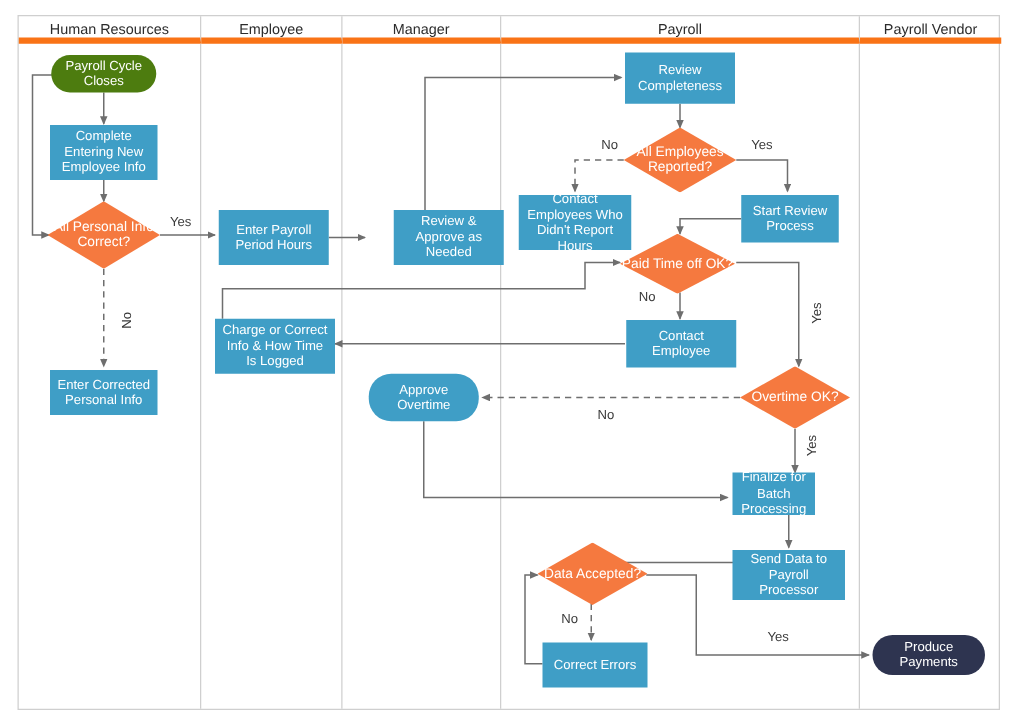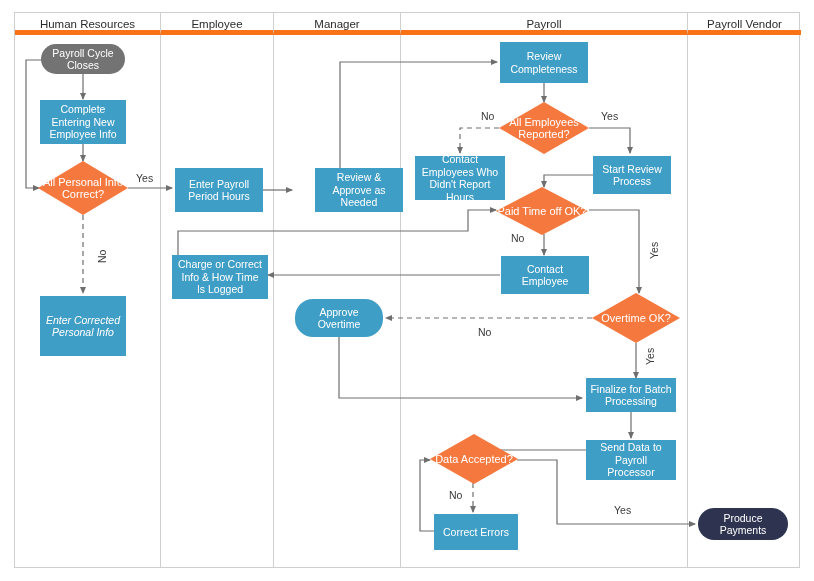--- a/index.html
+++ b/index.html
@@ -14,21 +14,21 @@
   .lane-col{position:absolute;top:22px;bottom:0;border-right:1px solid #cfcfcf;box-sizing:border-box;}
   .lane-col.last{border-right:none;}
 
   
   #wires{position:absolute;left:0;top:0;width:814px;height:581px;}
 
   
   .node{position:absolute;box-sizing:border-box;display:flex;align-items:center;justify-content:center;
         text-align:center;color:#ffffff;font-size:10.5px;line-height:12.5px;z-index:3;}
   .node.rect{background:#3f9ec6;}
-  .node.pill-start{background:#737373;border-radius:16px;}
+  .node.pill-start{background:#4d7c0f;border-radius:16px;}
   .node.pill-end{background:#2e3450;border-radius:22px;}
   .node .txt{padding:0 4px;}
 
   .diamond{position:absolute;z-index:3;}
   .diamond .dshape{position:absolute;inset:0;background:#f5793f;
       clip-path:polygon(50% 0%,100% 50%,50% 100%,0% 50%);}
   .diamond .dtxt{position:absolute;inset:0;display:flex;align-items:center;justify-content:center;
       text-align:center;color:#ffffff;font-size:11px;line-height:12px;z-index:2;}
 
   
@@ -116,21 +116,21 @@
 
   <div class="node rect" style="left:40px;top:100px;width:86px;height:44px;">
     <span class="txt">Complete Entering New Employee Info</span>
   </div>
 
   <div class="diamond" style="left:38px;top:161px;width:90px;height:54px;">
     <div class="dshape"></div>
     <div class="dtxt">All Personal Info Correct?</div>
   </div>
 
-  <div class="node rect" style="left:40px;top:296px;width:86px;height:60px;font-style:italic;">
+  <div class="node rect" style="left:40px;top:296px;width:86px;height:36px;">
     <span class="txt">Enter Corrected Personal Info</span>
   </div>
 
   <div class="node rect" style="left:175px;top:168px;width:88px;height:44px;">
     <span class="txt">Enter Payroll Period Hours</span>
   </div>
 
   <div class="node rect" style="left:172px;top:255px;width:96px;height:44px;">
     <span class="txt">Charge or Correct Info &amp; How Time Is Logged</span>
   </div>
@@ -167,21 +167,21 @@
 
   <div class="node rect" style="left:501px;top:256px;width:88px;height:38px;">
     <span class="txt">Contact Employee</span>
   </div>
 
   <div class="diamond" style="left:592px;top:293px;width:88px;height:50px;">
     <div class="dshape"></div>
     <div class="dtxt">Overtime OK?</div>
   </div>
 
-  <div class="node rect" style="left:586px;top:378px;width:90px;height:34px;text-align:center;">
+  <div class="node rect" style="left:586px;top:378px;width:66px;height:34px;text-align:center;">
     <span class="txt">Finalize for Batch Processing</span>
   </div>
 
   <div class="node rect" style="left:586px;top:440px;width:90px;height:40px;">
     <span class="txt">Send Data to Payroll Processor</span>
   </div>
 
   <div class="diamond" style="left:430px;top:434px;width:88px;height:50px;">
     <div class="dshape"></div>
     <div class="dtxt">Data Accepted?</div>

